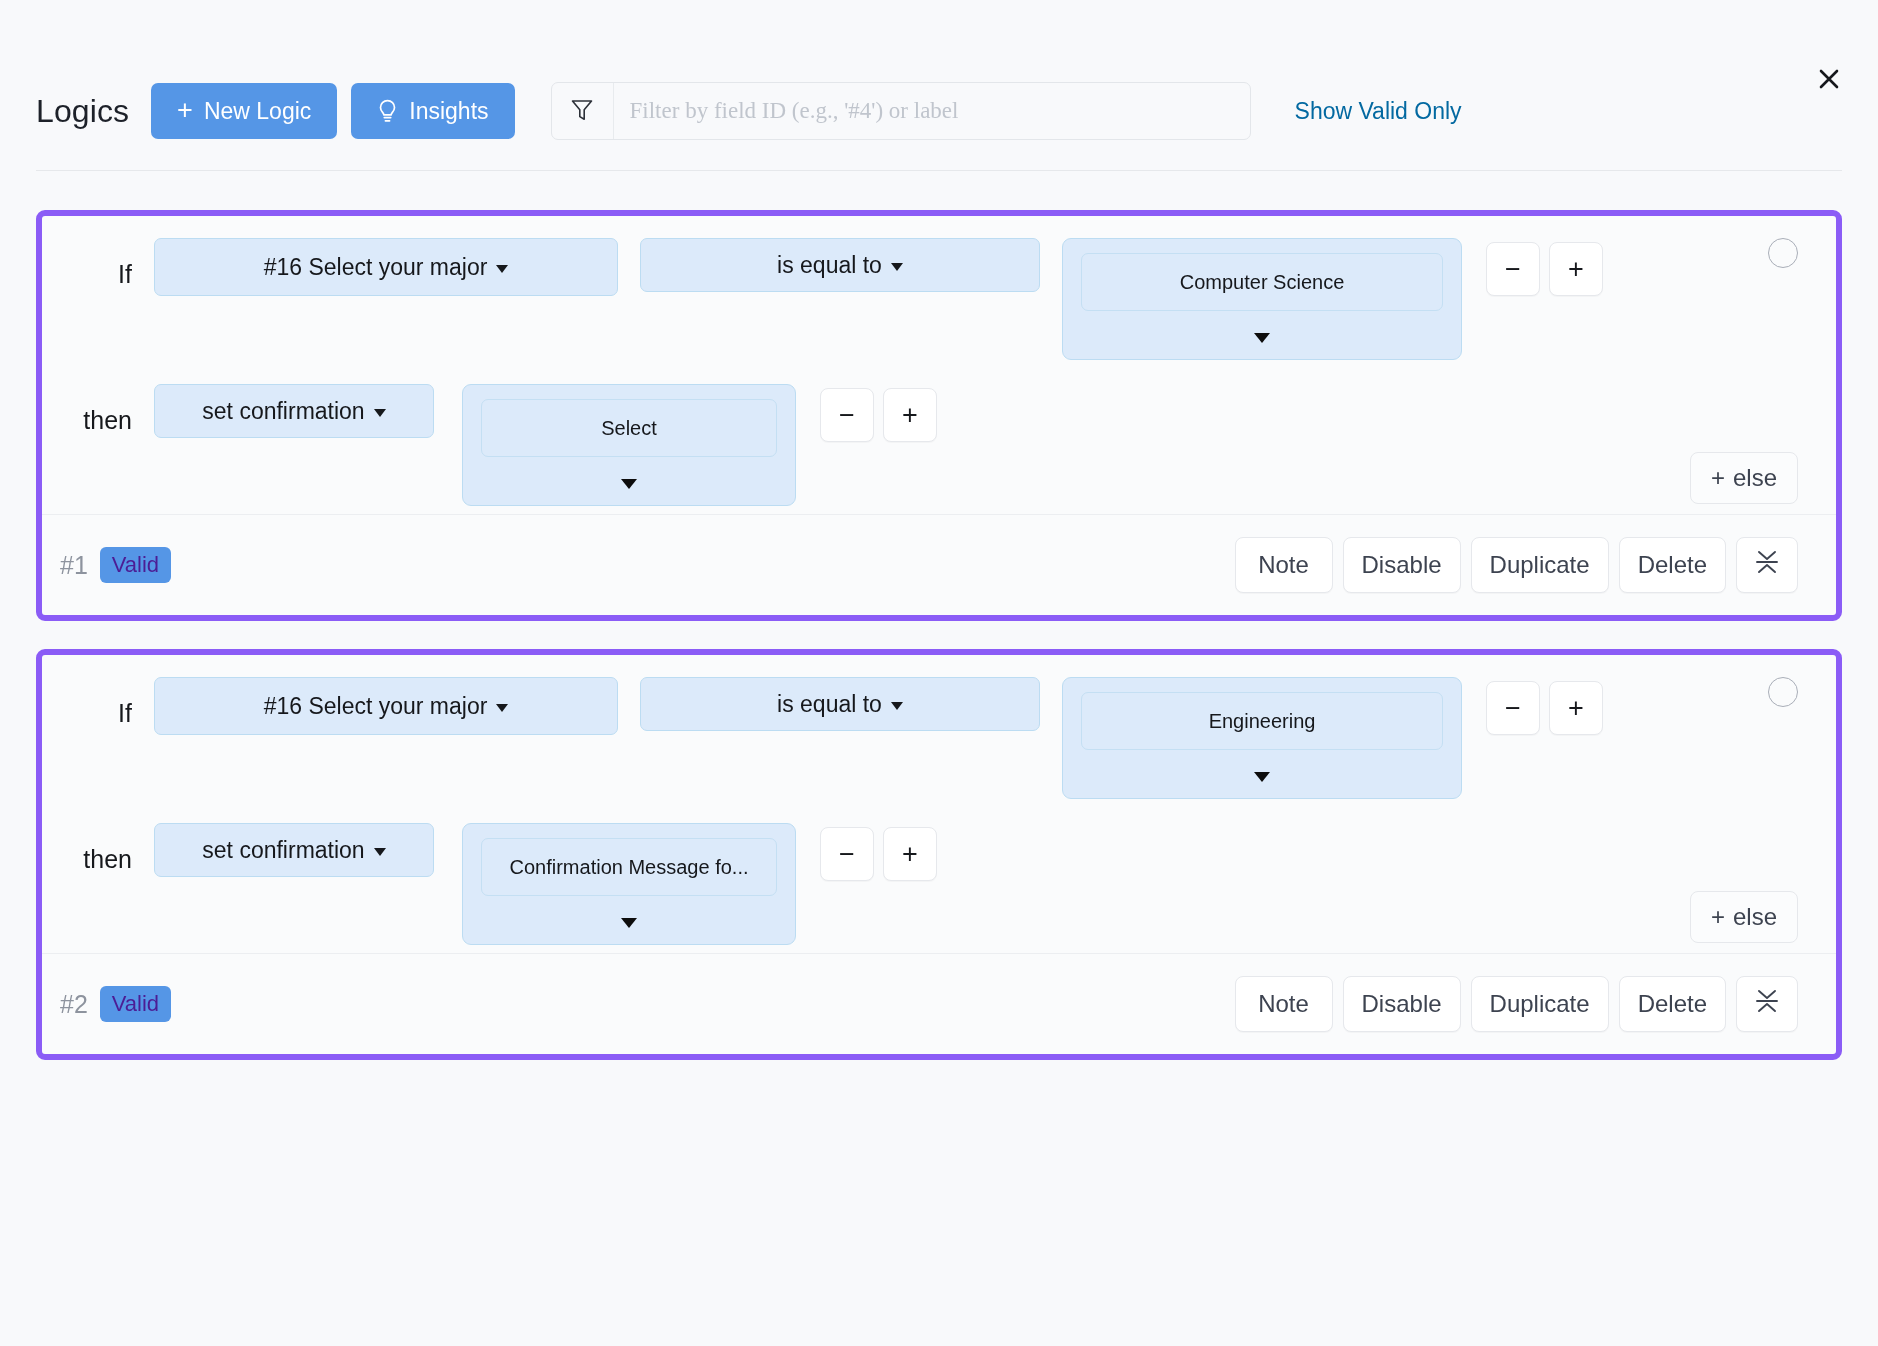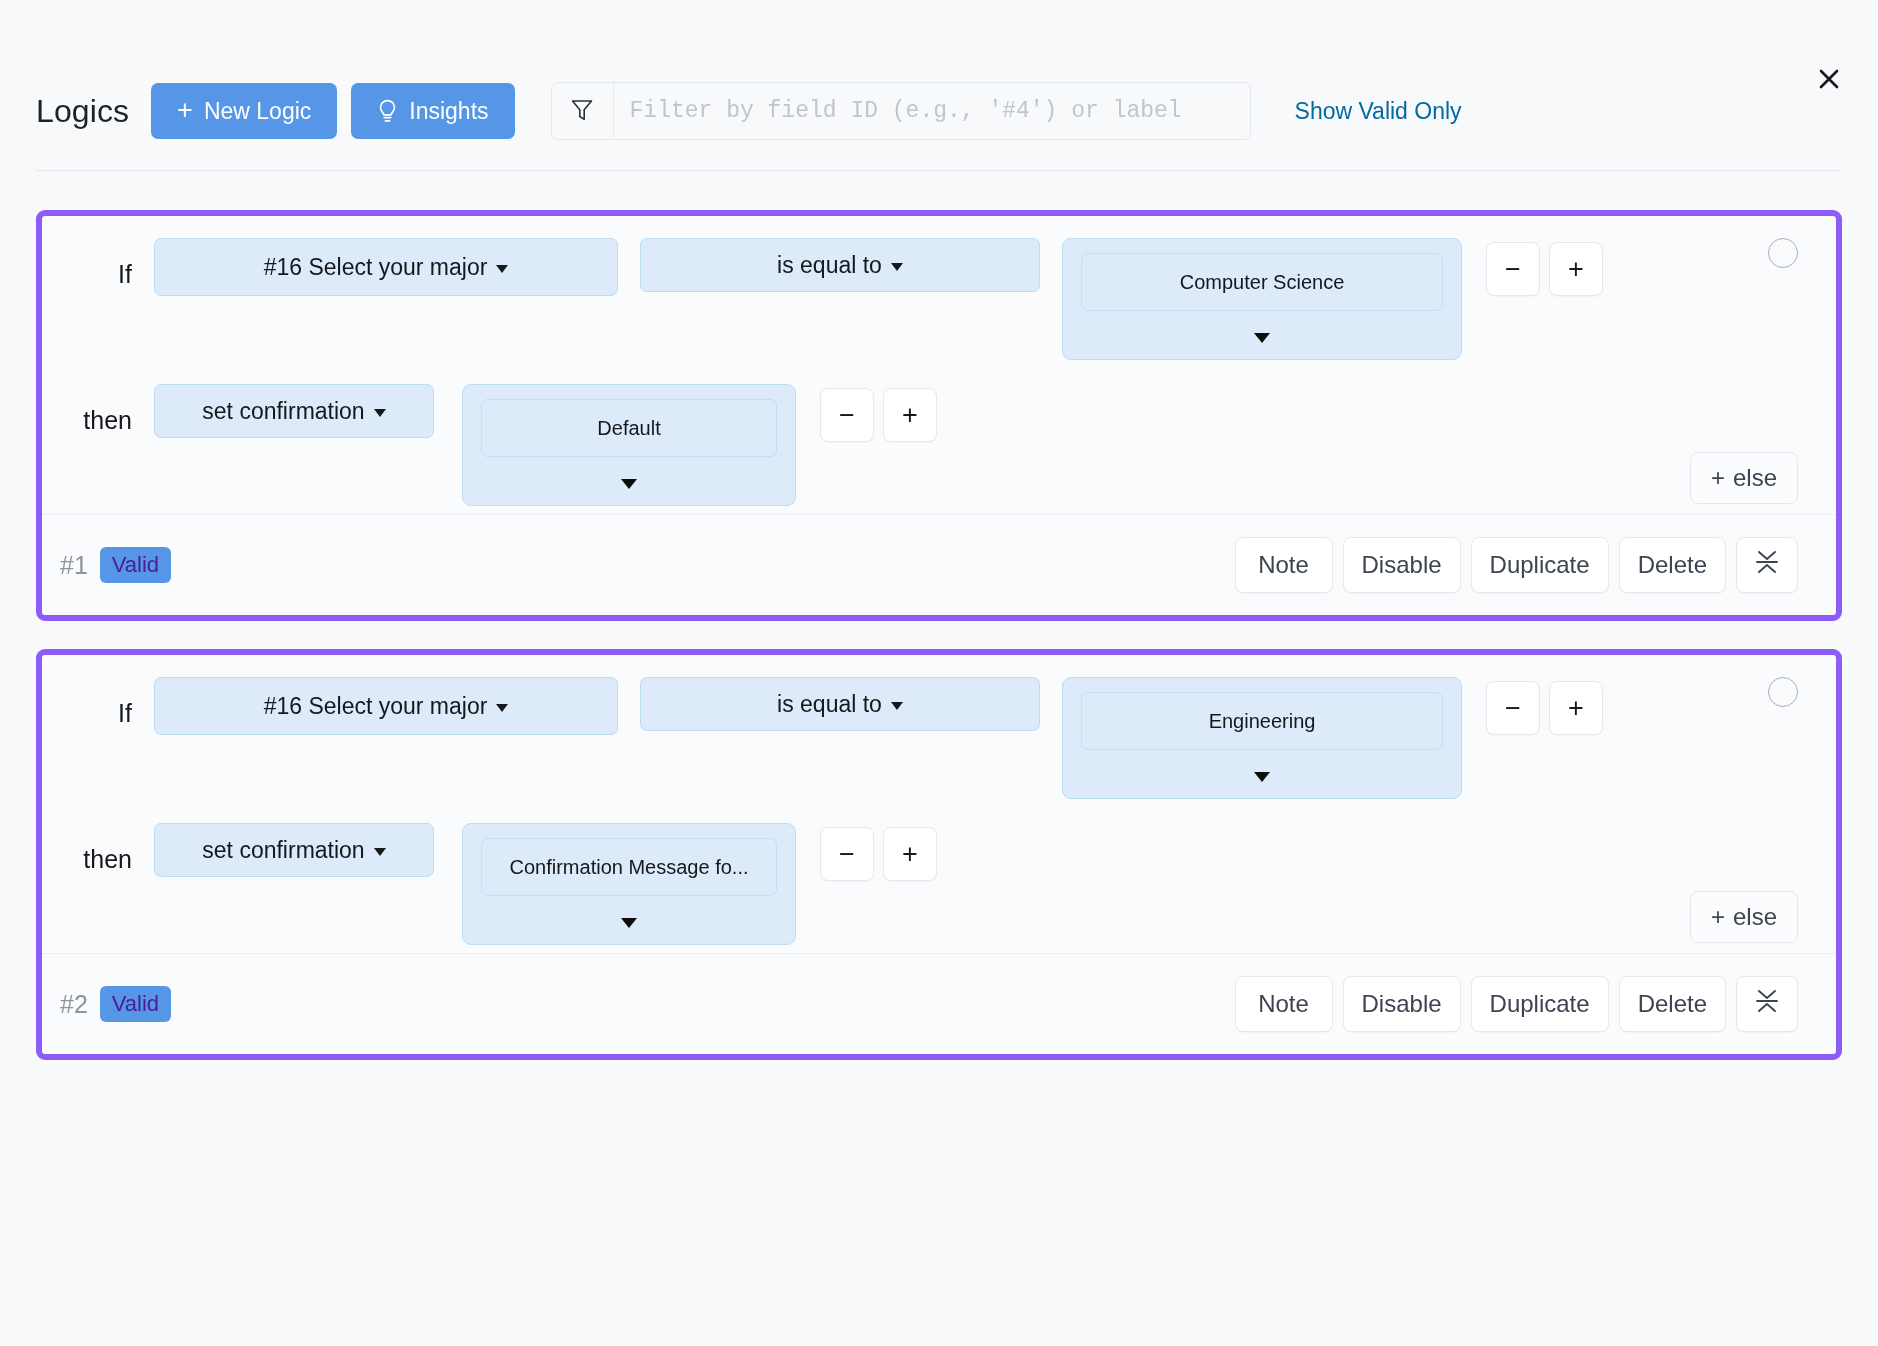--- a/index.html
+++ b/index.html
@@ -69,21 +69,21 @@
     align-items: center;
     justify-content: center;
     border-right: 1px solid #e8ebee;
   }
   .filter-input {
     flex: 1;
     border: none;
     outline: none;
     background: transparent;
     padding: 0 16px;
-    font-family: Liberation Mono, monospace;
+    font-family: Liberation Serif, serif;
     font-size: 23px;
     color: #3d4350;
   }
   .filter-input::placeholder { color: #c0c5cd; }
 
   .show-valid {
     margin-left: 30px;
     color: #0369a1;
     font-size: 23px;
     cursor: pointer;
@@ -378,21 +378,21 @@
 
       <div class="rule-row" style="margin-top:24px">
         <div class="rule-kw">then</div>
 
         <div class="pill pill-action">
           <span>set confirmation</span>
           <span class="caret"></span>
         </div>
 
         <div class="value-box narrow">
-          <div class="value-chip">Default</div>
+          <div class="value-chip">Select</div>
           <div class="value-caret"></div>
         </div>
 
         <div class="stepper">
           <div class="step-btn">−</div>
           <div class="step-btn">+</div>
         </div>
       </div>
 
       <div class="else-slot">

